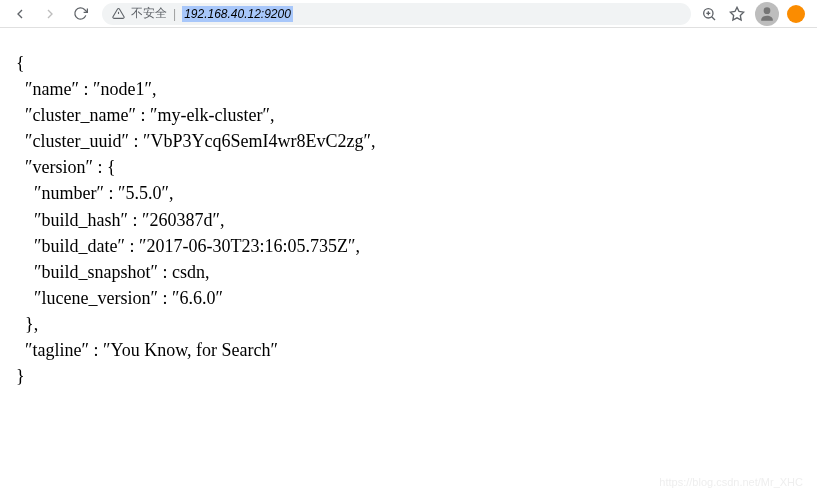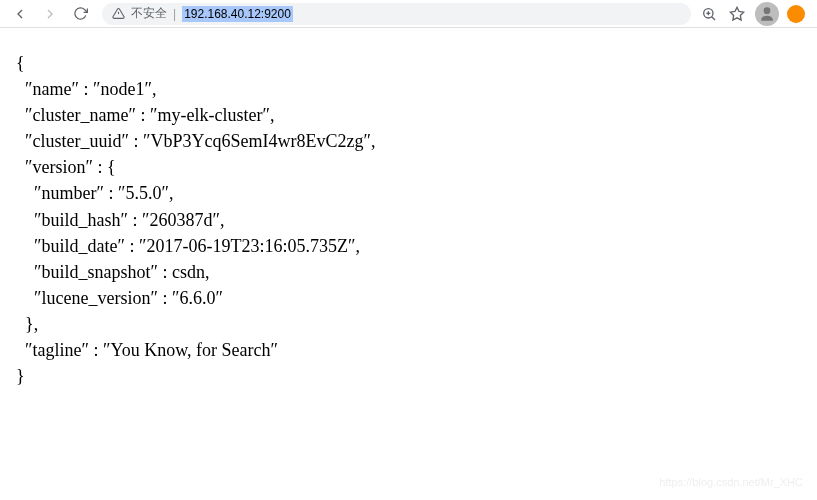--- a/index.html
+++ b/index.html
@@ -45,20 +45,21 @@
     }
     .security-label {
       color: #5f6368;
       font-size: 12px;
     }
     .divider { color: #9e9e9e; }
     .url-text {
       background: #a8c7fa;
       color: #000;
       padding: 1px 2px;
+      font-style: italic;
     }
     .right-icons {
       display: flex;
       align-items: center;
       gap: 8px;
       padding-right: 6px;
     }
     .icon-btn {
       width: 20px;
       height: 20px;
@@ -153,20 +154,20 @@
   </div>
 </div>
 
 <div class="content">{
   ″name″ : ″<span>node1</span>″,
   ″cluster_name″ : ″<span>my-elk-cluster</span>″,
   ″cluster_uuid″ : ″<span>VbP3Ycq6SemI4wr8EvC2zg</span>″,
   ″version″ : {
     ″number″ : ″<span>5.5.0</span>″,
     ″build_hash″ : ″<span>260387d</span>″,
-    ″build_date″ : ″<span>2017-06-19T23:16:05.735Z</span>″,
+    ″build_date″ : ″<span>2017-06-30T23:16:05.735Z</span>″,
     ″build_snapshot″ : <span>csdn</span>,
     ″lucene_version″ : ″<span>6.6.0</span>″
   },
   ″tagline″ : ″<span>You Know, for Search</span>″
 }</div>
 
 <div class="watermark">https://blog.csdn.net/Mr_XHC</div>
 
 </body></html>

